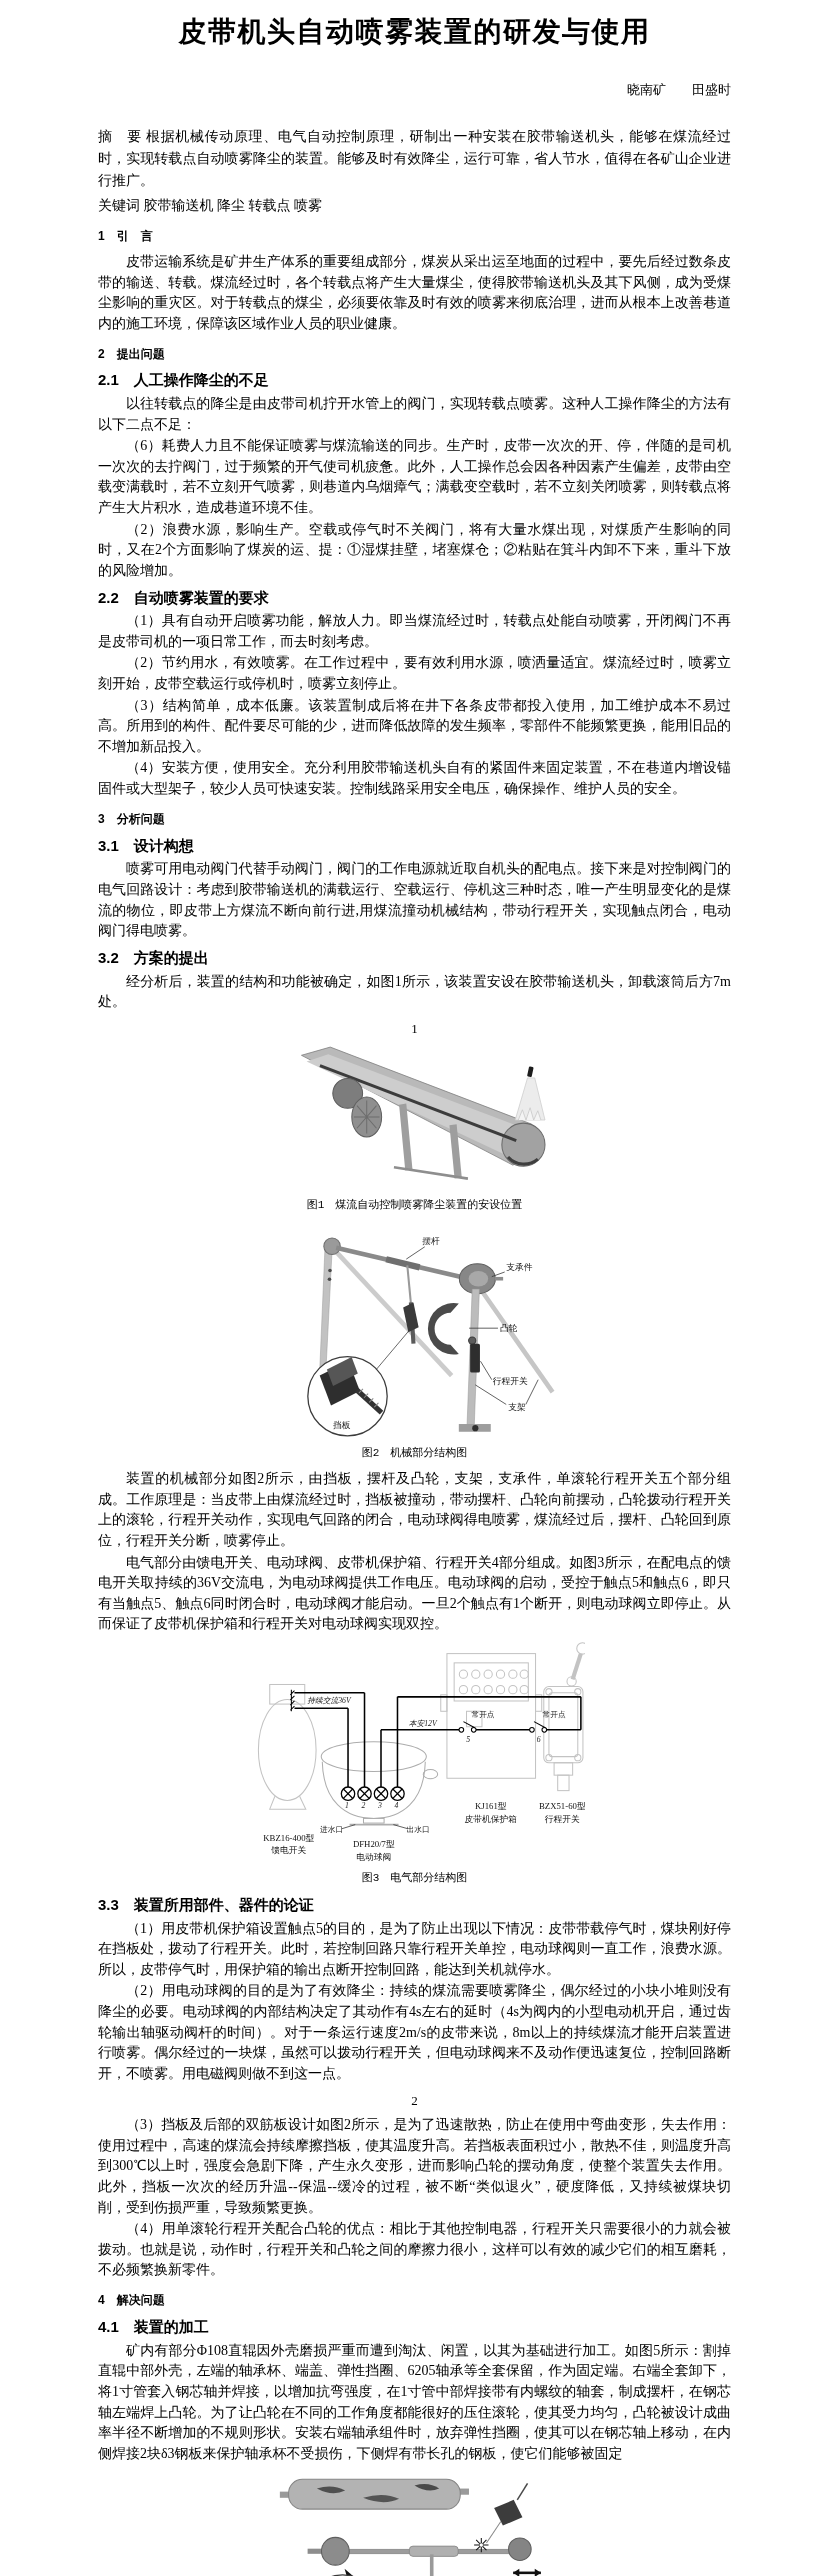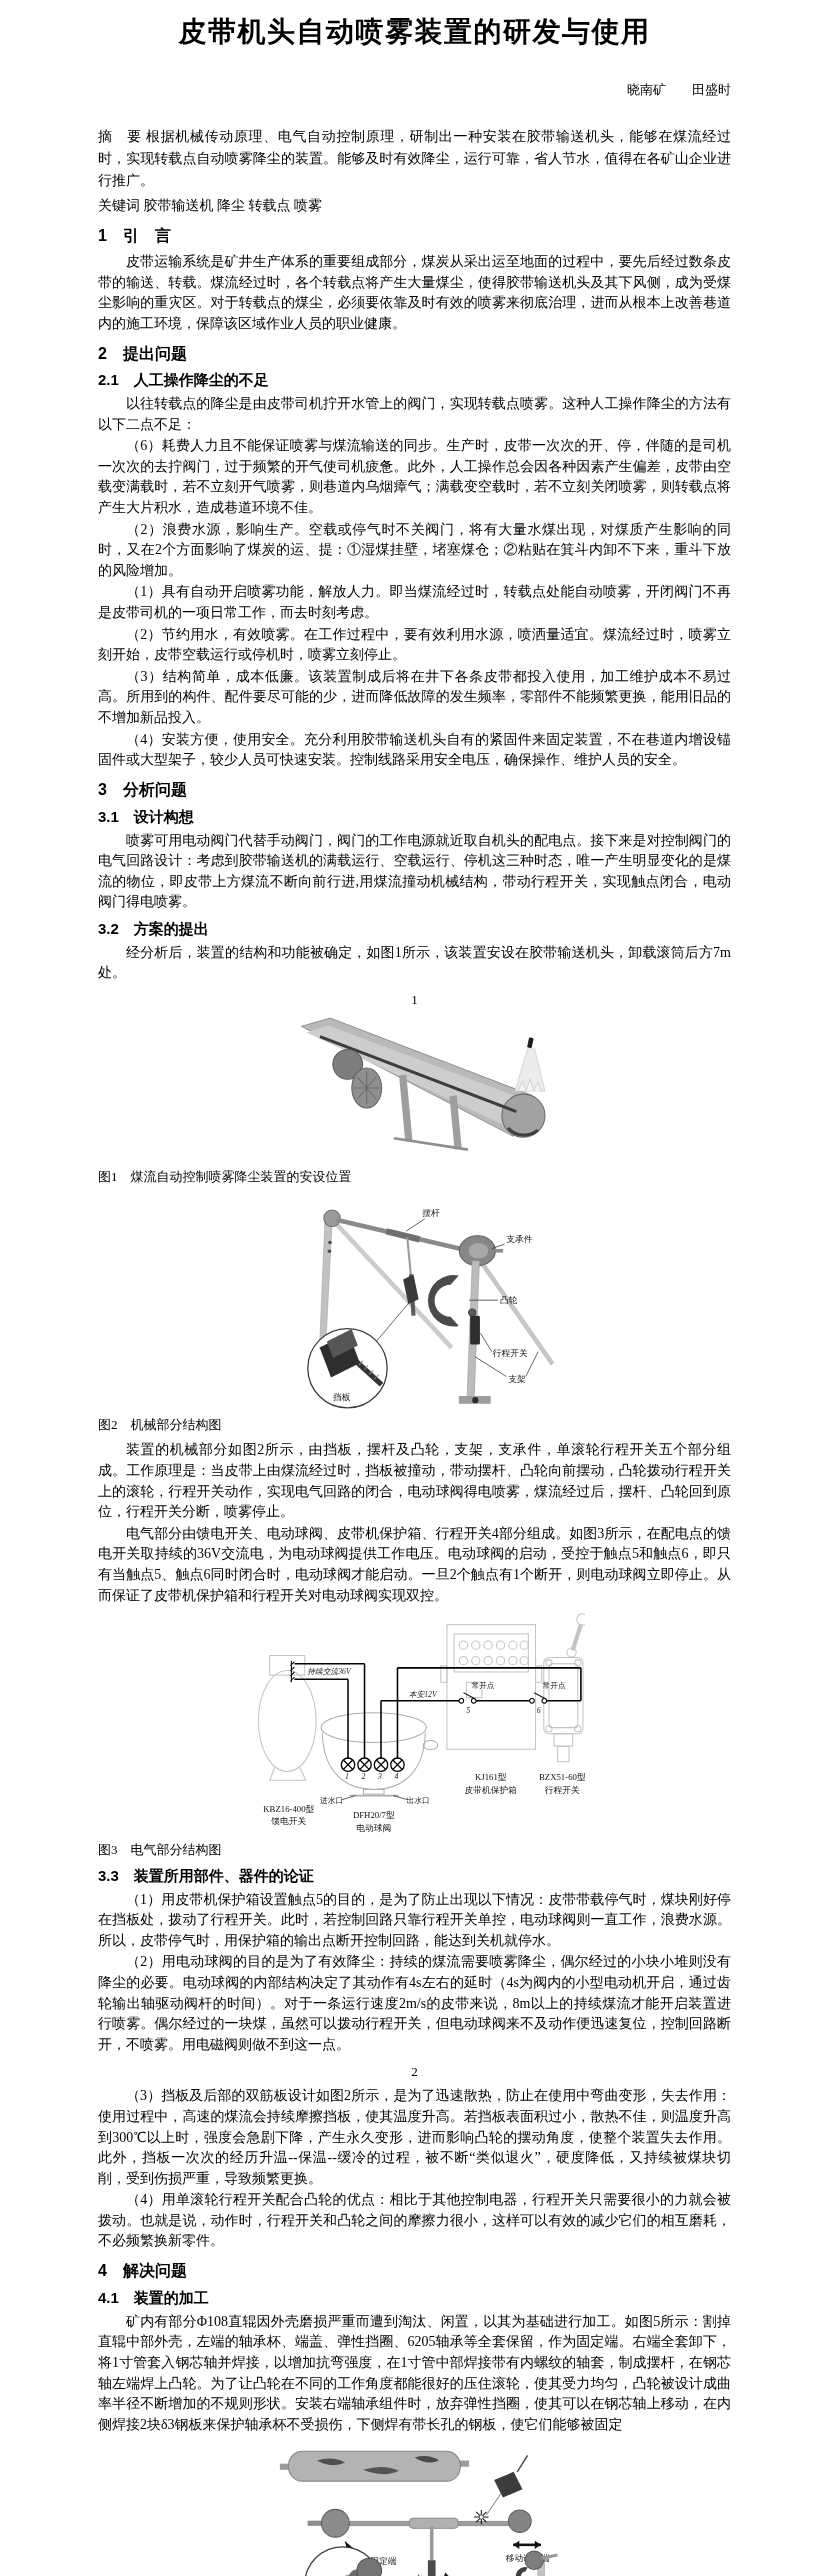--- a/index.html
+++ b/index.html
@@ -14,31 +14,31 @@
     text-align:center; font-family:"Liberation Sans", sans-serif;
     font-weight:bold; font-size:28px; line-height:35px; letter-spacing:1.5px;
     margin-top:6.2px;
   }
   .byline { text-align:right; font-size:13px; margin-top:32px; }
   .abstract { margin-top:27px; font-size:14px; line-height:21.6px; text-align:justify; }
   .lbl { font-family:"Liberation Sans", sans-serif; font-weight:normal; }
   .kw { margin-top:4.1px; font-size:14px; line-height:21.6px; }
   .h1s {
     font-family:"Liberation Sans", sans-serif; font-weight:bold;
-    font-size:16px; line-height:20.6px; margin:9.3px 0 5.2px 0;
+    font-size:12px; line-height:20.6px; margin:9.3px 0 5.2px 0;
   }
   .h2s {
     font-family:Liberation Sans, sans-serif; font-weight:bold;
     font-size:15px; line-height:19.6px; margin:6.2px 0 4.1px 0;
   }
   .p { font-size:14px; line-height:20.6px; text-align:justify; text-indent:28px; margin:1px 0; }
   .pagenum { text-align:center; font-size:13px; line-height:18.5px; margin:7.2px 0 5.2px; }
   .fig { text-align:center; margin:4.1px 0 0; }
   .fig svg { display:inline-block; }
-  .figcap { text-align:left; font-size:13px; line-height:17.5px; margin:2.1px 0 7.2px; }
+  .figcap { text-align:center; font-size:11px; line-height:17.5px; margin:2.1px 0 7.2px;font-family:Liberation Mono, monospace; }
   .figlabel { font-family:"Liberation Serif", serif; font-size:17px; fill:#111; }
   .figsmall { font-family:"Liberation Serif", serif; font-size:15px; fill:#222; }
   .figit { font-family:"Liberation Serif", serif; font-size:15px; font-style:italic; fill:#222; }
   .ghost { fill:none; stroke:#c3c3c3; stroke-width:2; }
   .ghost2 { fill:none; stroke:#adadad; stroke-width:2; }
   .wire { fill:none; stroke:#000; stroke-width:3; }
   .thin { fill:none; stroke:#333; stroke-width:1.5; }
 </style>
 </head>
 <body>
@@ -58,20 +58,21 @@
   </div>
 
   <div class="h1s">1　引　言</div>
   <p class="p">皮带运输系统是矿井生产体系的重要组成部分，煤炭从采出运至地面的过程中，要先后经过数条皮带的输送、转载。煤流经过时，各个转载点将产生大量煤尘，使得胶带输送机头及其下风侧，成为受煤尘影响的重灾区。对于转载点的煤尘，必须要依靠及时有效的喷雾来彻底治理，进而从根本上改善巷道内的施工环境，保障该区域作业人员的职业健康。</p>
 
   <div class="h1s">2　提出问题</div>
   <div class="h2s">2.1　人工操作降尘的不足</div>
   <p class="p">以往转载点的降尘是由皮带司机拧开水管上的阀门，实现转载点喷雾。这种人工操作降尘的方法有以下二点不足：</p>
   <p class="p">（6）耗费人力且不能保证喷雾与煤流输送的同步。生产时，皮带一次次的开、停，伴随的是司机一次次的去拧阀门，过于频繁的开气使司机疲惫。此外，人工操作总会因各种因素产生偏差，皮带由空载变满载时，若不立刻开气喷雾，则巷道内乌烟瘴气；满载变空载时，若不立刻关闭喷雾，则转载点将产生大片积水，造成巷道环境不佳。</p>
   <p class="p">（2）浪费水源，影响生产。空载或停气时不关阀门，将有大量水煤出现，对煤质产生影响的同时，又在2个方面影响了煤炭的运、提：①湿煤挂壁，堵塞煤仓；②粘贴在箕斗内卸不下来，重斗下放的风险增加。</p>
+  <div class="h2s">2.2　自动喷雾装置的要求</div>
   <p class="p">（1）具有自动开启喷雾功能，解放人力。即当煤流经过时，转载点处能自动喷雾，开闭阀门不再是皮带司机的一项日常工作，而去时刻考虑。</p>
   <p class="p">（2）节约用水，有效喷雾。在工作过程中，要有效利用水源，喷洒量适宜。煤流经过时，喷雾立刻开始，皮带空载运行或停机时，喷雾立刻停止。</p>
   <p class="p">（3）结构简单，成本低廉。该装置制成后将在井下各条皮带都投入使用，加工维护成本不易过高。所用到的构件、配件要尽可能的少，进而降低故障的发生频率，零部件不能频繁更换，能用旧品的不增加新品投入。</p>
   <p class="p">（4）安装方便，使用安全。充分利用胶带输送机头自有的紧固件来固定装置，不在巷道内增设锚固件或大型架子，较少人员可快速安装。控制线路采用安全电压，确保操作、维护人员的安全。</p>
 
   <div class="h1s">3　分析问题</div>
   <div class="h2s">3.1　设计构想</div>
   <p class="p">喷雾可用电动阀门代替手动阀门，阀门的工作电源就近取自机头的配电点。接下来是对控制阀门的电气回路设计：考虑到胶带输送机的满载运行、空载运行、停机这三种时态，唯一产生明显变化的是煤流的物位，即皮带上方煤流不断向前行进,用煤流撞动机械结构，带动行程开关，实现触点闭合，电动阀门得电喷雾。</p>
   <div class="h2s">3.2　方案的提出</div>
   <p class="p">经分析后，装置的结构和功能被确定，如图1所示，该装置安设在胶带输送机头，卸载滚筒后方7m处。</p>

